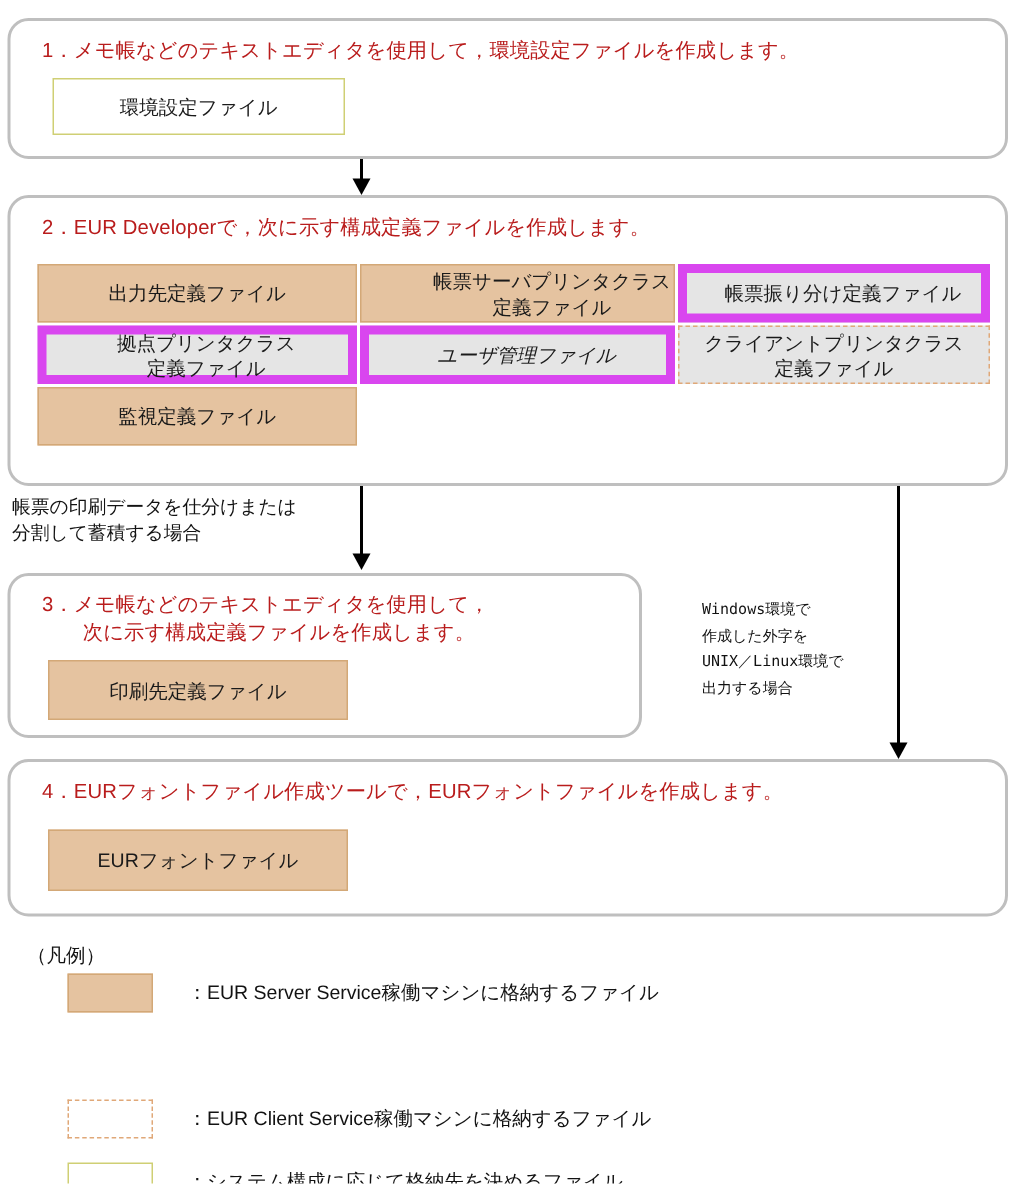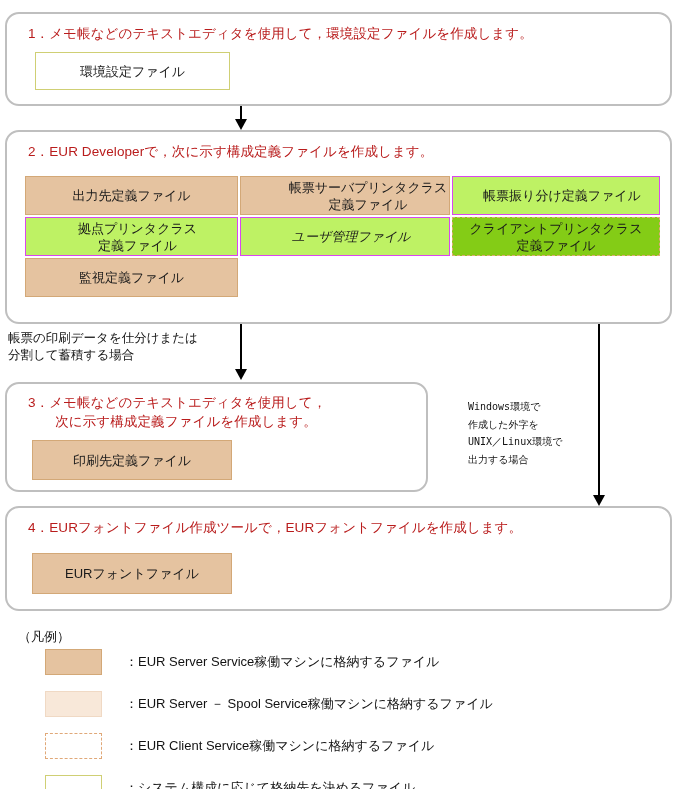--- a/index.html
+++ b/index.html
@@ -52,26 +52,26 @@
     font-size: 13px;
     line-height: 17px;
     color: #1a1a1a;
     white-space: pre-line;
   }
   .chip.dark {
     background: #e5c3a0;
     border: 1px solid #d3a877;
   }
   .chip.light {
-    background: #bef264;
-    border: 1px solid #d946ef;
+    background: #e5e5e5;
+    border: 6px solid #d946ef;
     padding-left: 12px;
   }
   .chip.dashed {
-    background: #84cc16;
+    background: #e5e5e5;
     border: 1px dashed #e0a878;
   }
   .chip.outline {
     background: #ffffff;
     border: 1px solid #cfcf74;
   }
 
   
   .arrow {
     position: absolute;
@@ -201,24 +201,20 @@
   <div class="step-title" style="left:28px; top:518px; width:630px;">4．EURフォントファイル作成ツールで，EURフォントファイルを作成します。</div>
   <div class="chip dark" style="left:32px; top:553px; width:200px; height:41px;">EURフォントファイル</div>
 
   <div class="legend-title">（凡例）</div>
 
   <div class="legend-row" style="top:649px; width:600px;">
     <div class="legend-swatch dark"></div>
     <div class="legend-label">：EUR Server Service稼働マシンに格納するファイル</div>
   </div>
 
-  <div class="legend-row" style="top:691px; width:600px;">
-    <div class="legend-swatch light"></div>
-    <div class="legend-label">：EUR Server － Spool Service稼働マシンに格納するファイル</div>
-  </div>
 
   <div class="legend-row" style="top:733px; width:600px;">
     <div class="legend-swatch dashed"></div>
     <div class="legend-label">：EUR Client Service稼働マシンに格納するファイル</div>
   </div>
 
   <div class="legend-row" style="top:739px; width:600px;margin-top:36px;">
     <div class="legend-swatch outline"></div>
     <div class="legend-label">：システム構成に応じて格納先を決めるファイル</div>
   </div>

